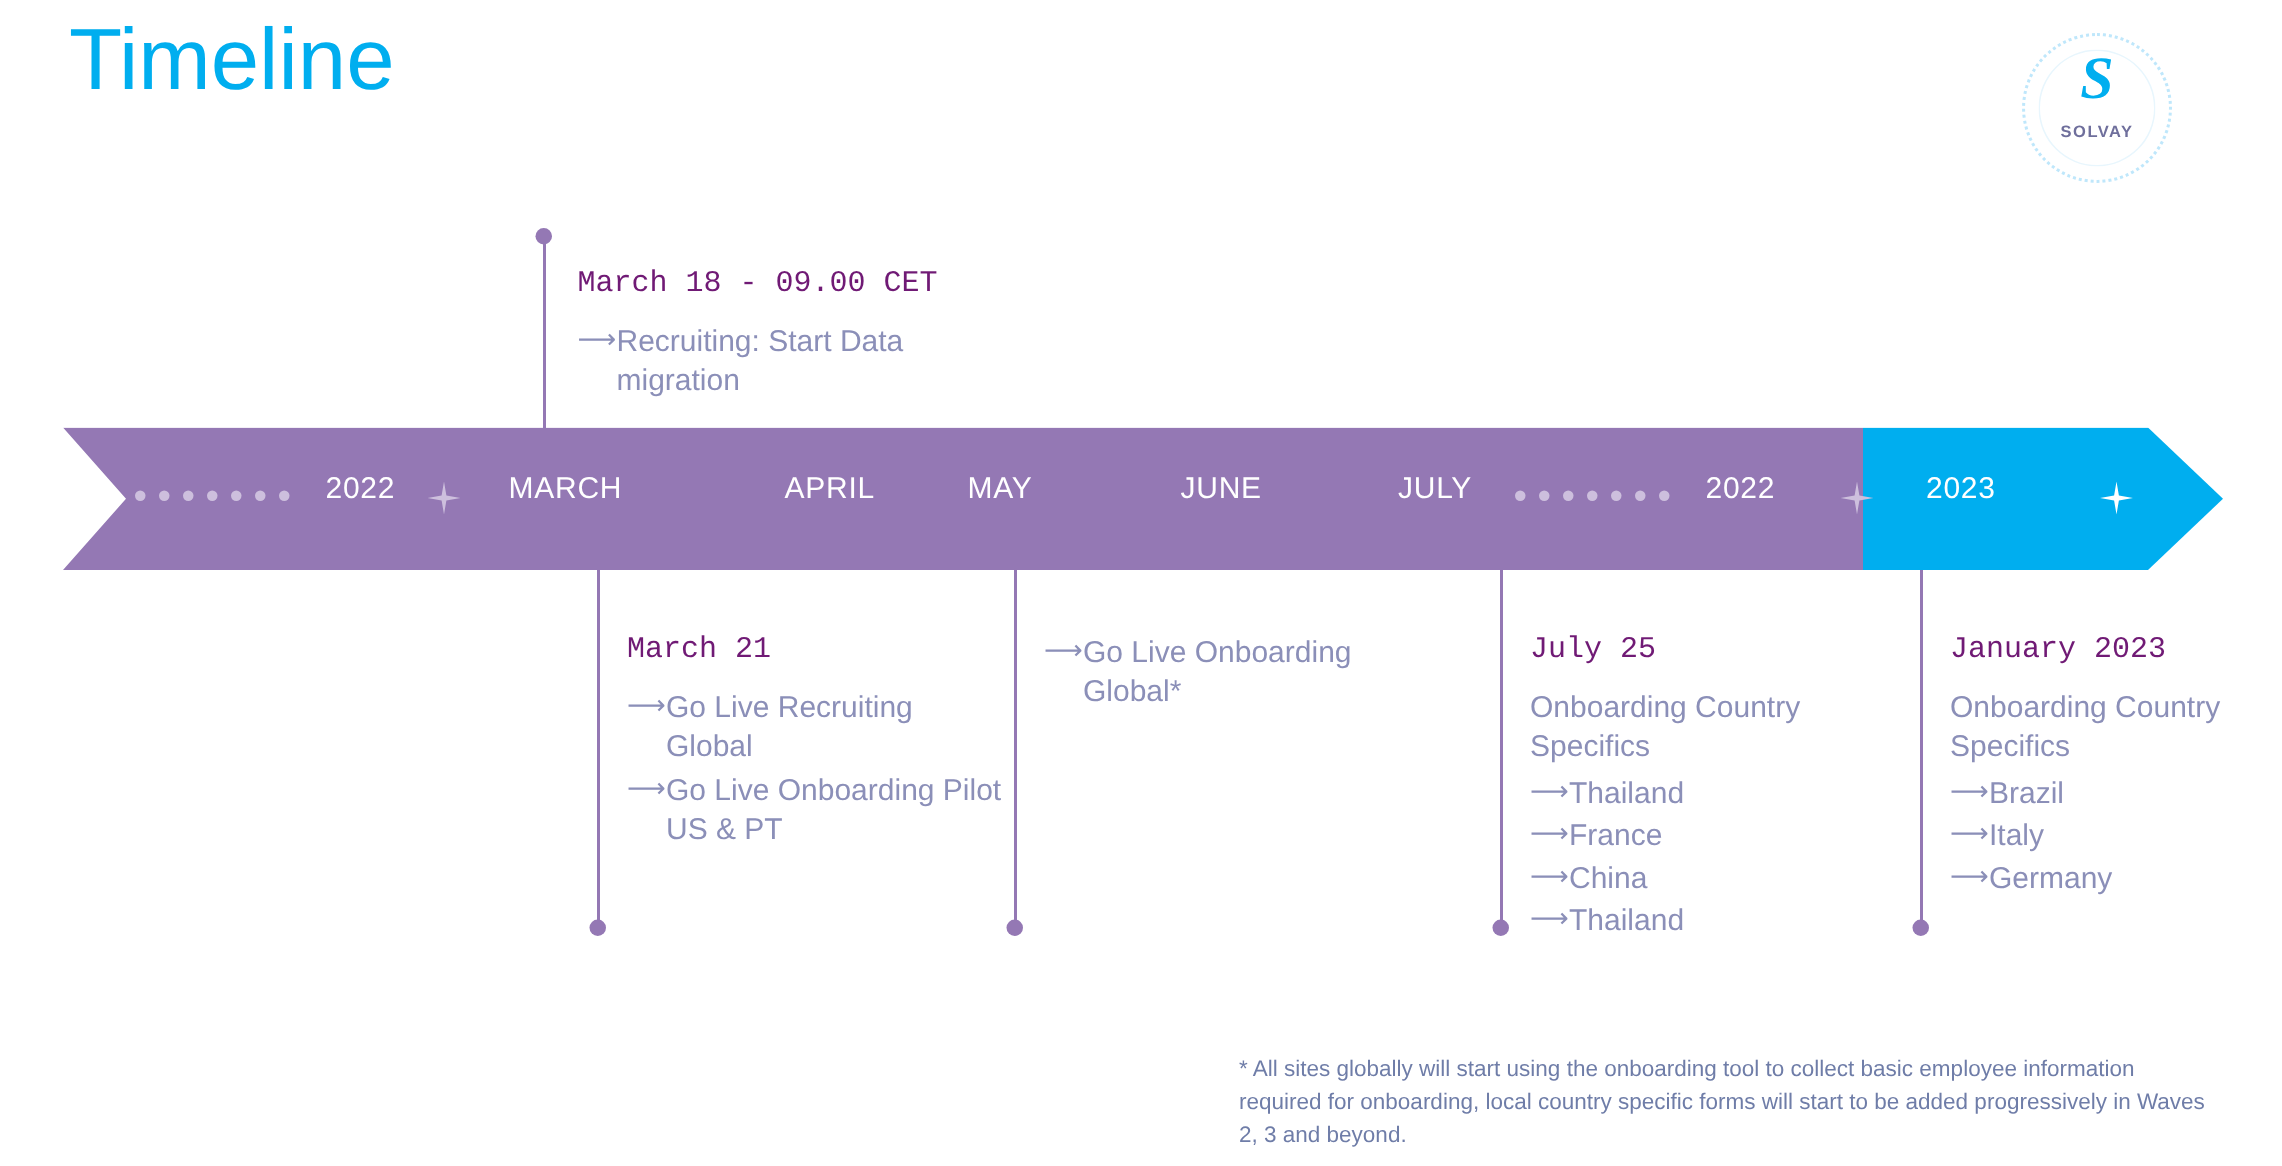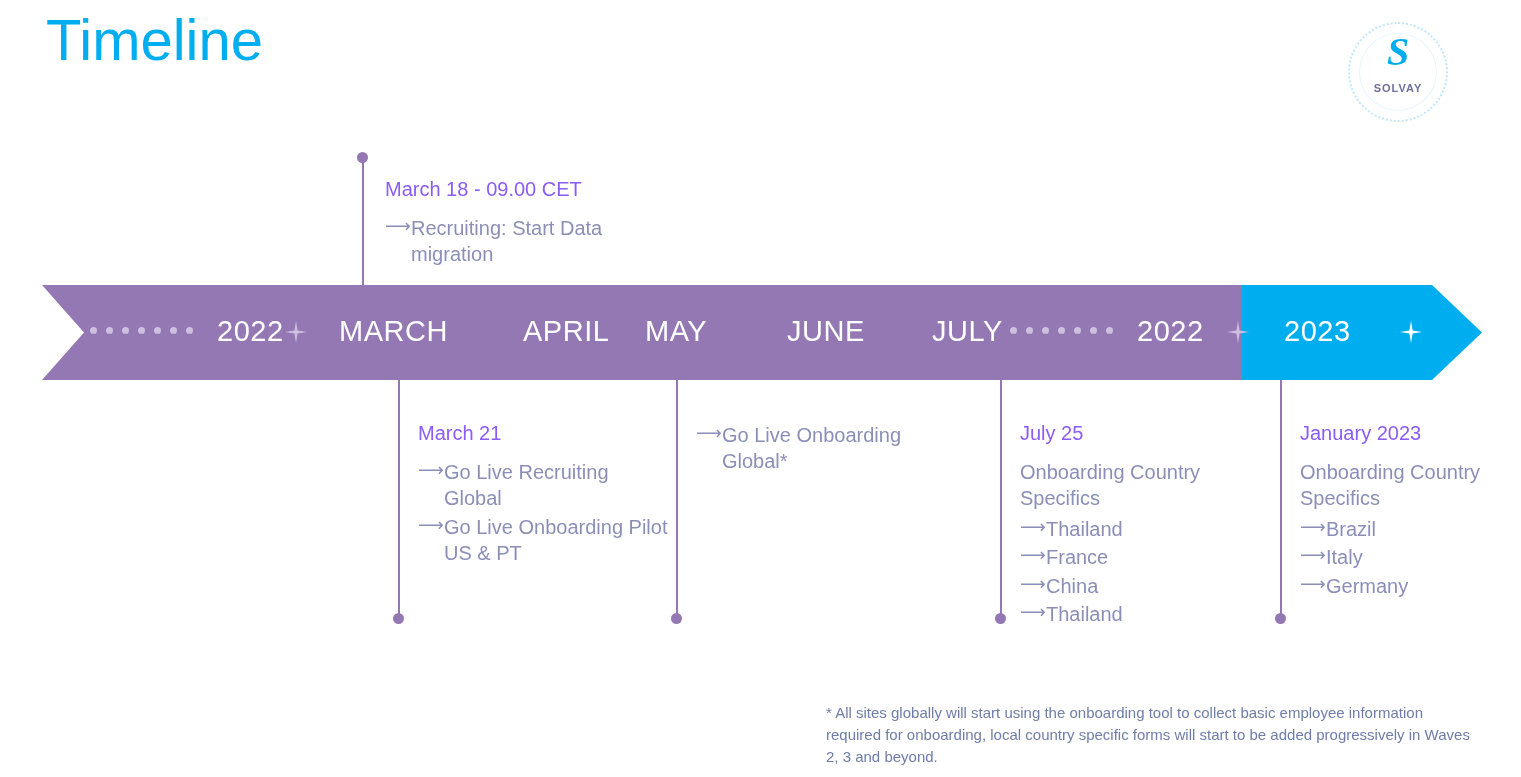--- a/index.html
+++ b/index.html
@@ -99,21 +99,21 @@
     position: absolute;
     left: 1200px; top: 0;
     width: 240px;
     height: 95px;
     background: #00AEEF;
     clip-path: polygon(0 0, 190px 0, 240px 47.5px, 190px 95px, 0 95px);
   }
   .band-label {
     position: absolute;
     top: 30px;
-    font-size: 29px;
+    font-size: 20px;
     color: #ffffff;
     letter-spacing: 0.5px;
     white-space: nowrap;
   }
   .dots {
     position: absolute;
     top: 42px;
     display: flex;
     gap: 9px;
   }
@@ -145,23 +145,24 @@
     border-radius: 50%;
     background: #9478B4;
   }
 
   
   .callout {
     position: absolute;
   }
   .callout .date {
     font-size: 20px;
-    color: #8b5cf6;
+    color: #701a75;
     margin-bottom: 14px;
     white-space: nowrap;
+    font-family: Liberation Mono, monospace;
   }
   .callout ul {
     list-style: none;
     margin: 0;
     padding: 0;
   }
   .callout li {
     position: relative;
     padding-left: 26px;
     font-size: 20px;

